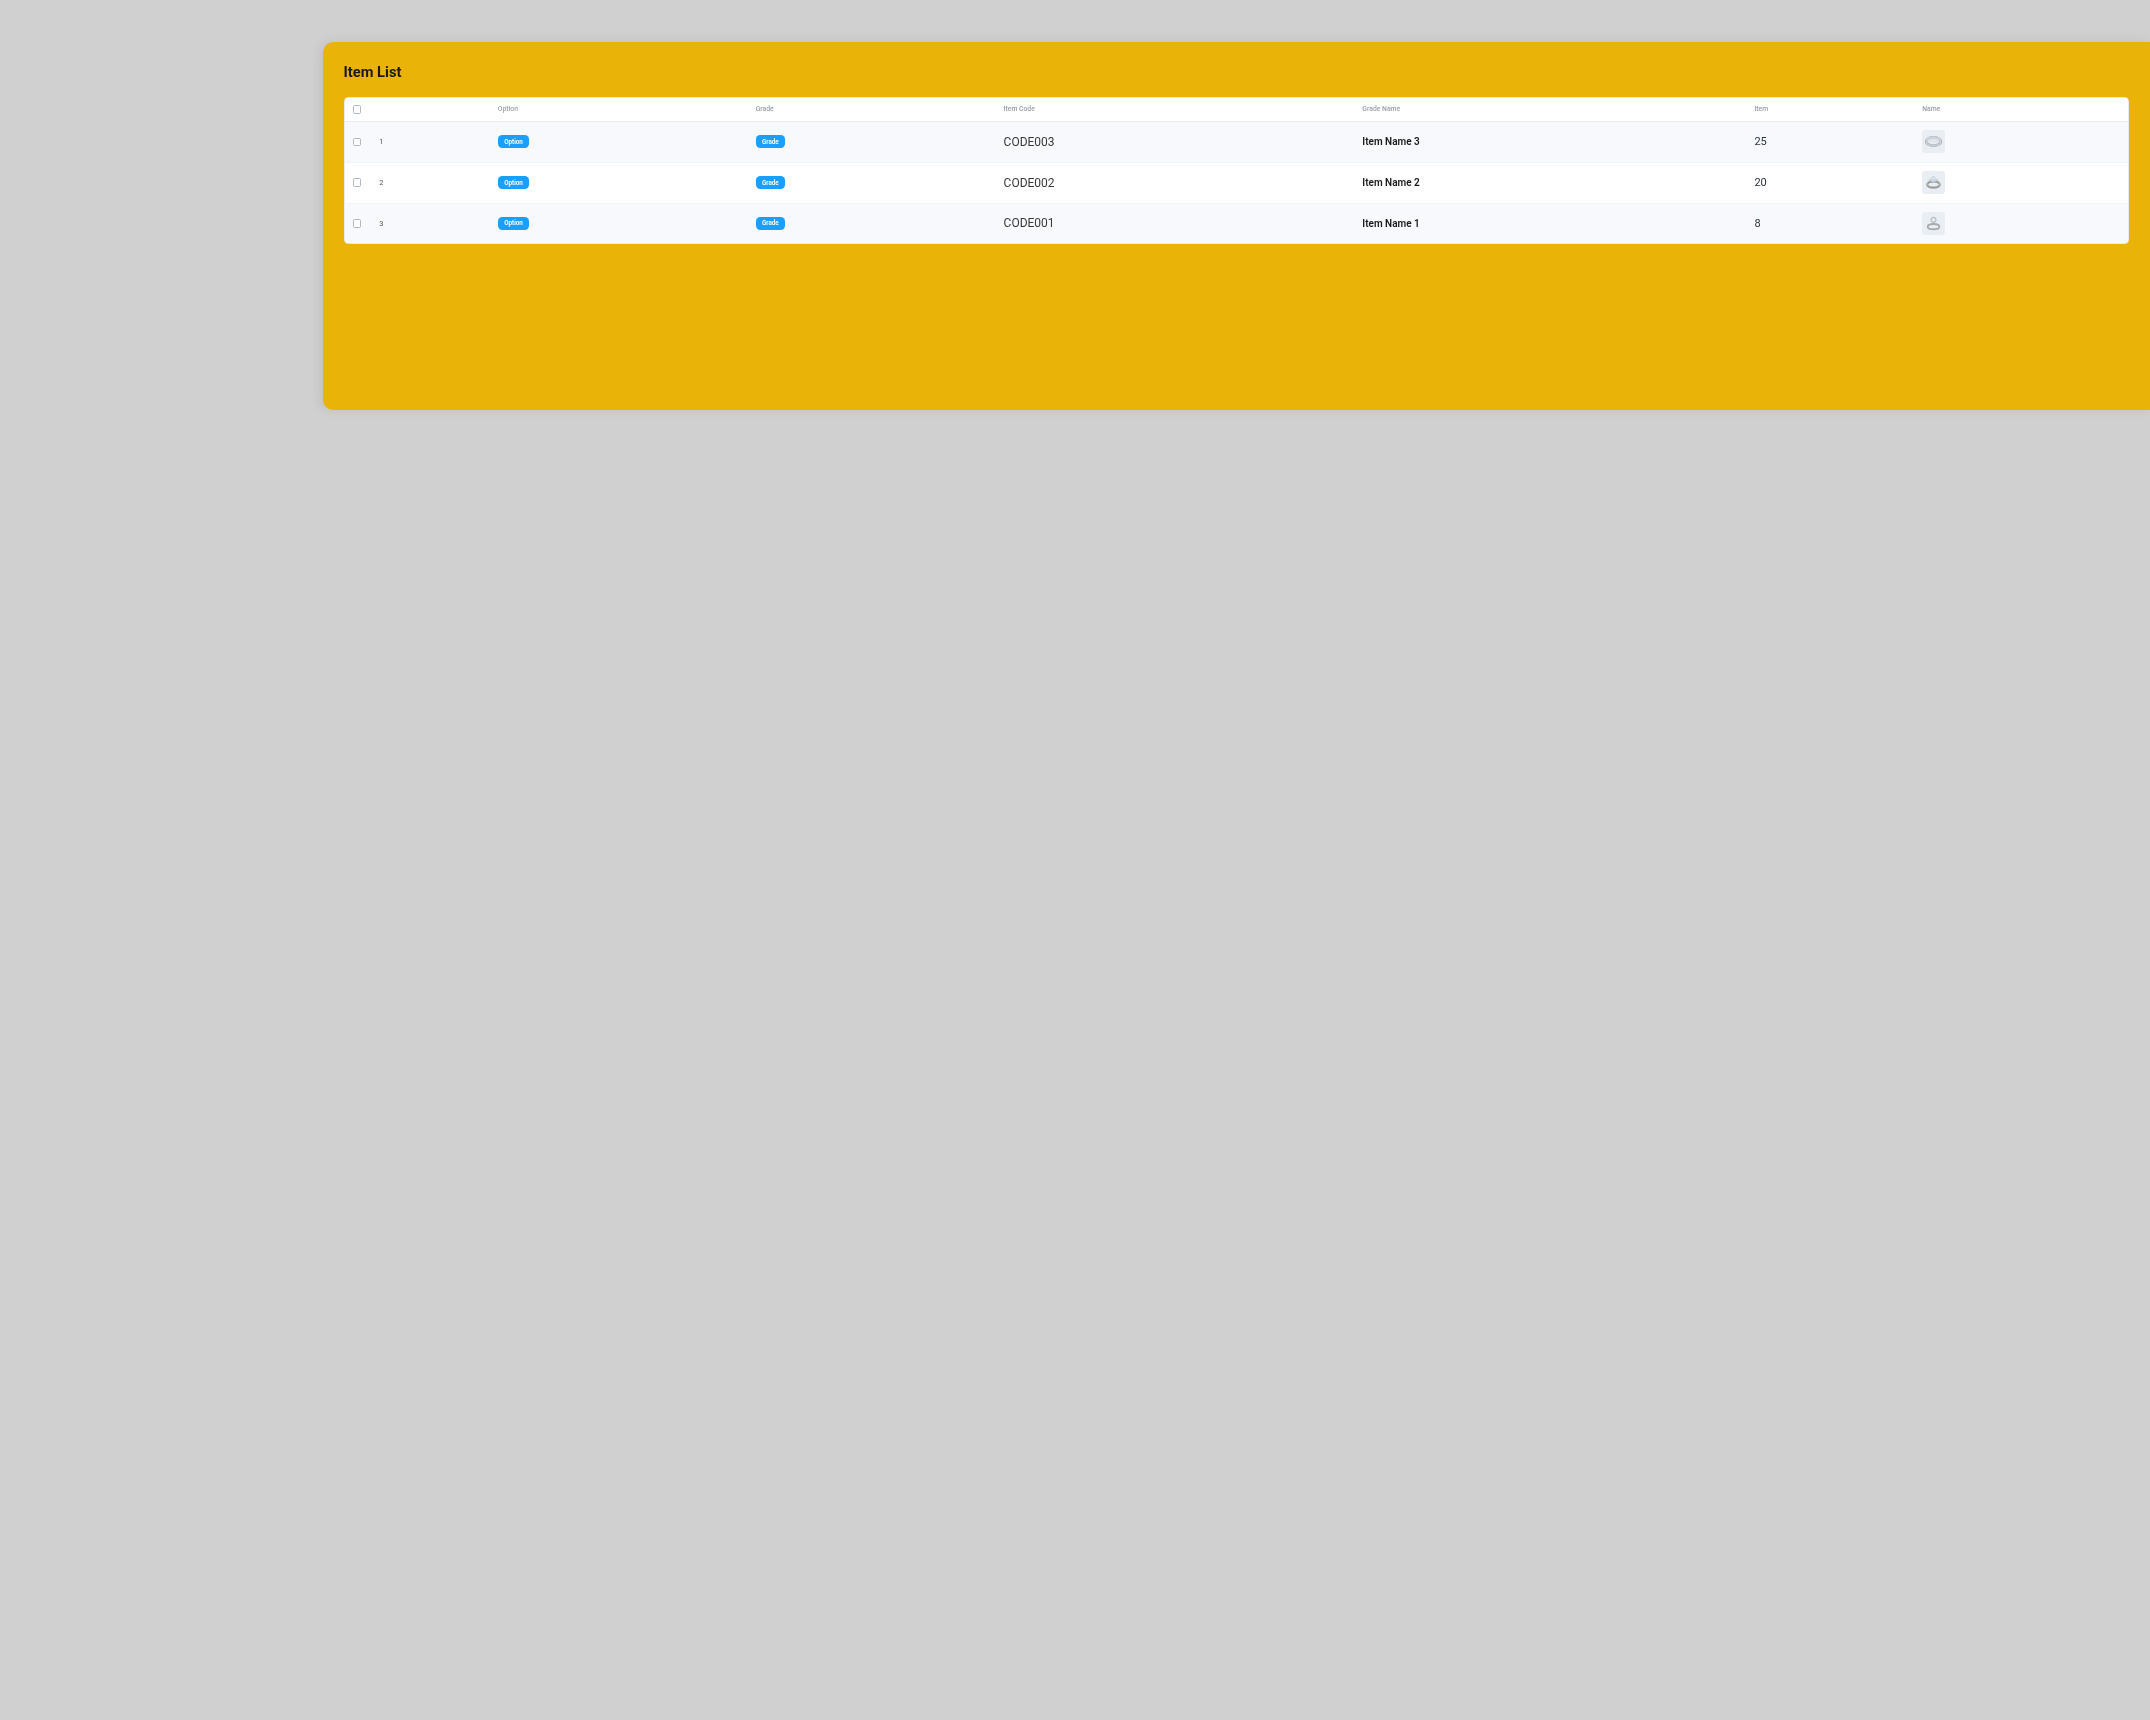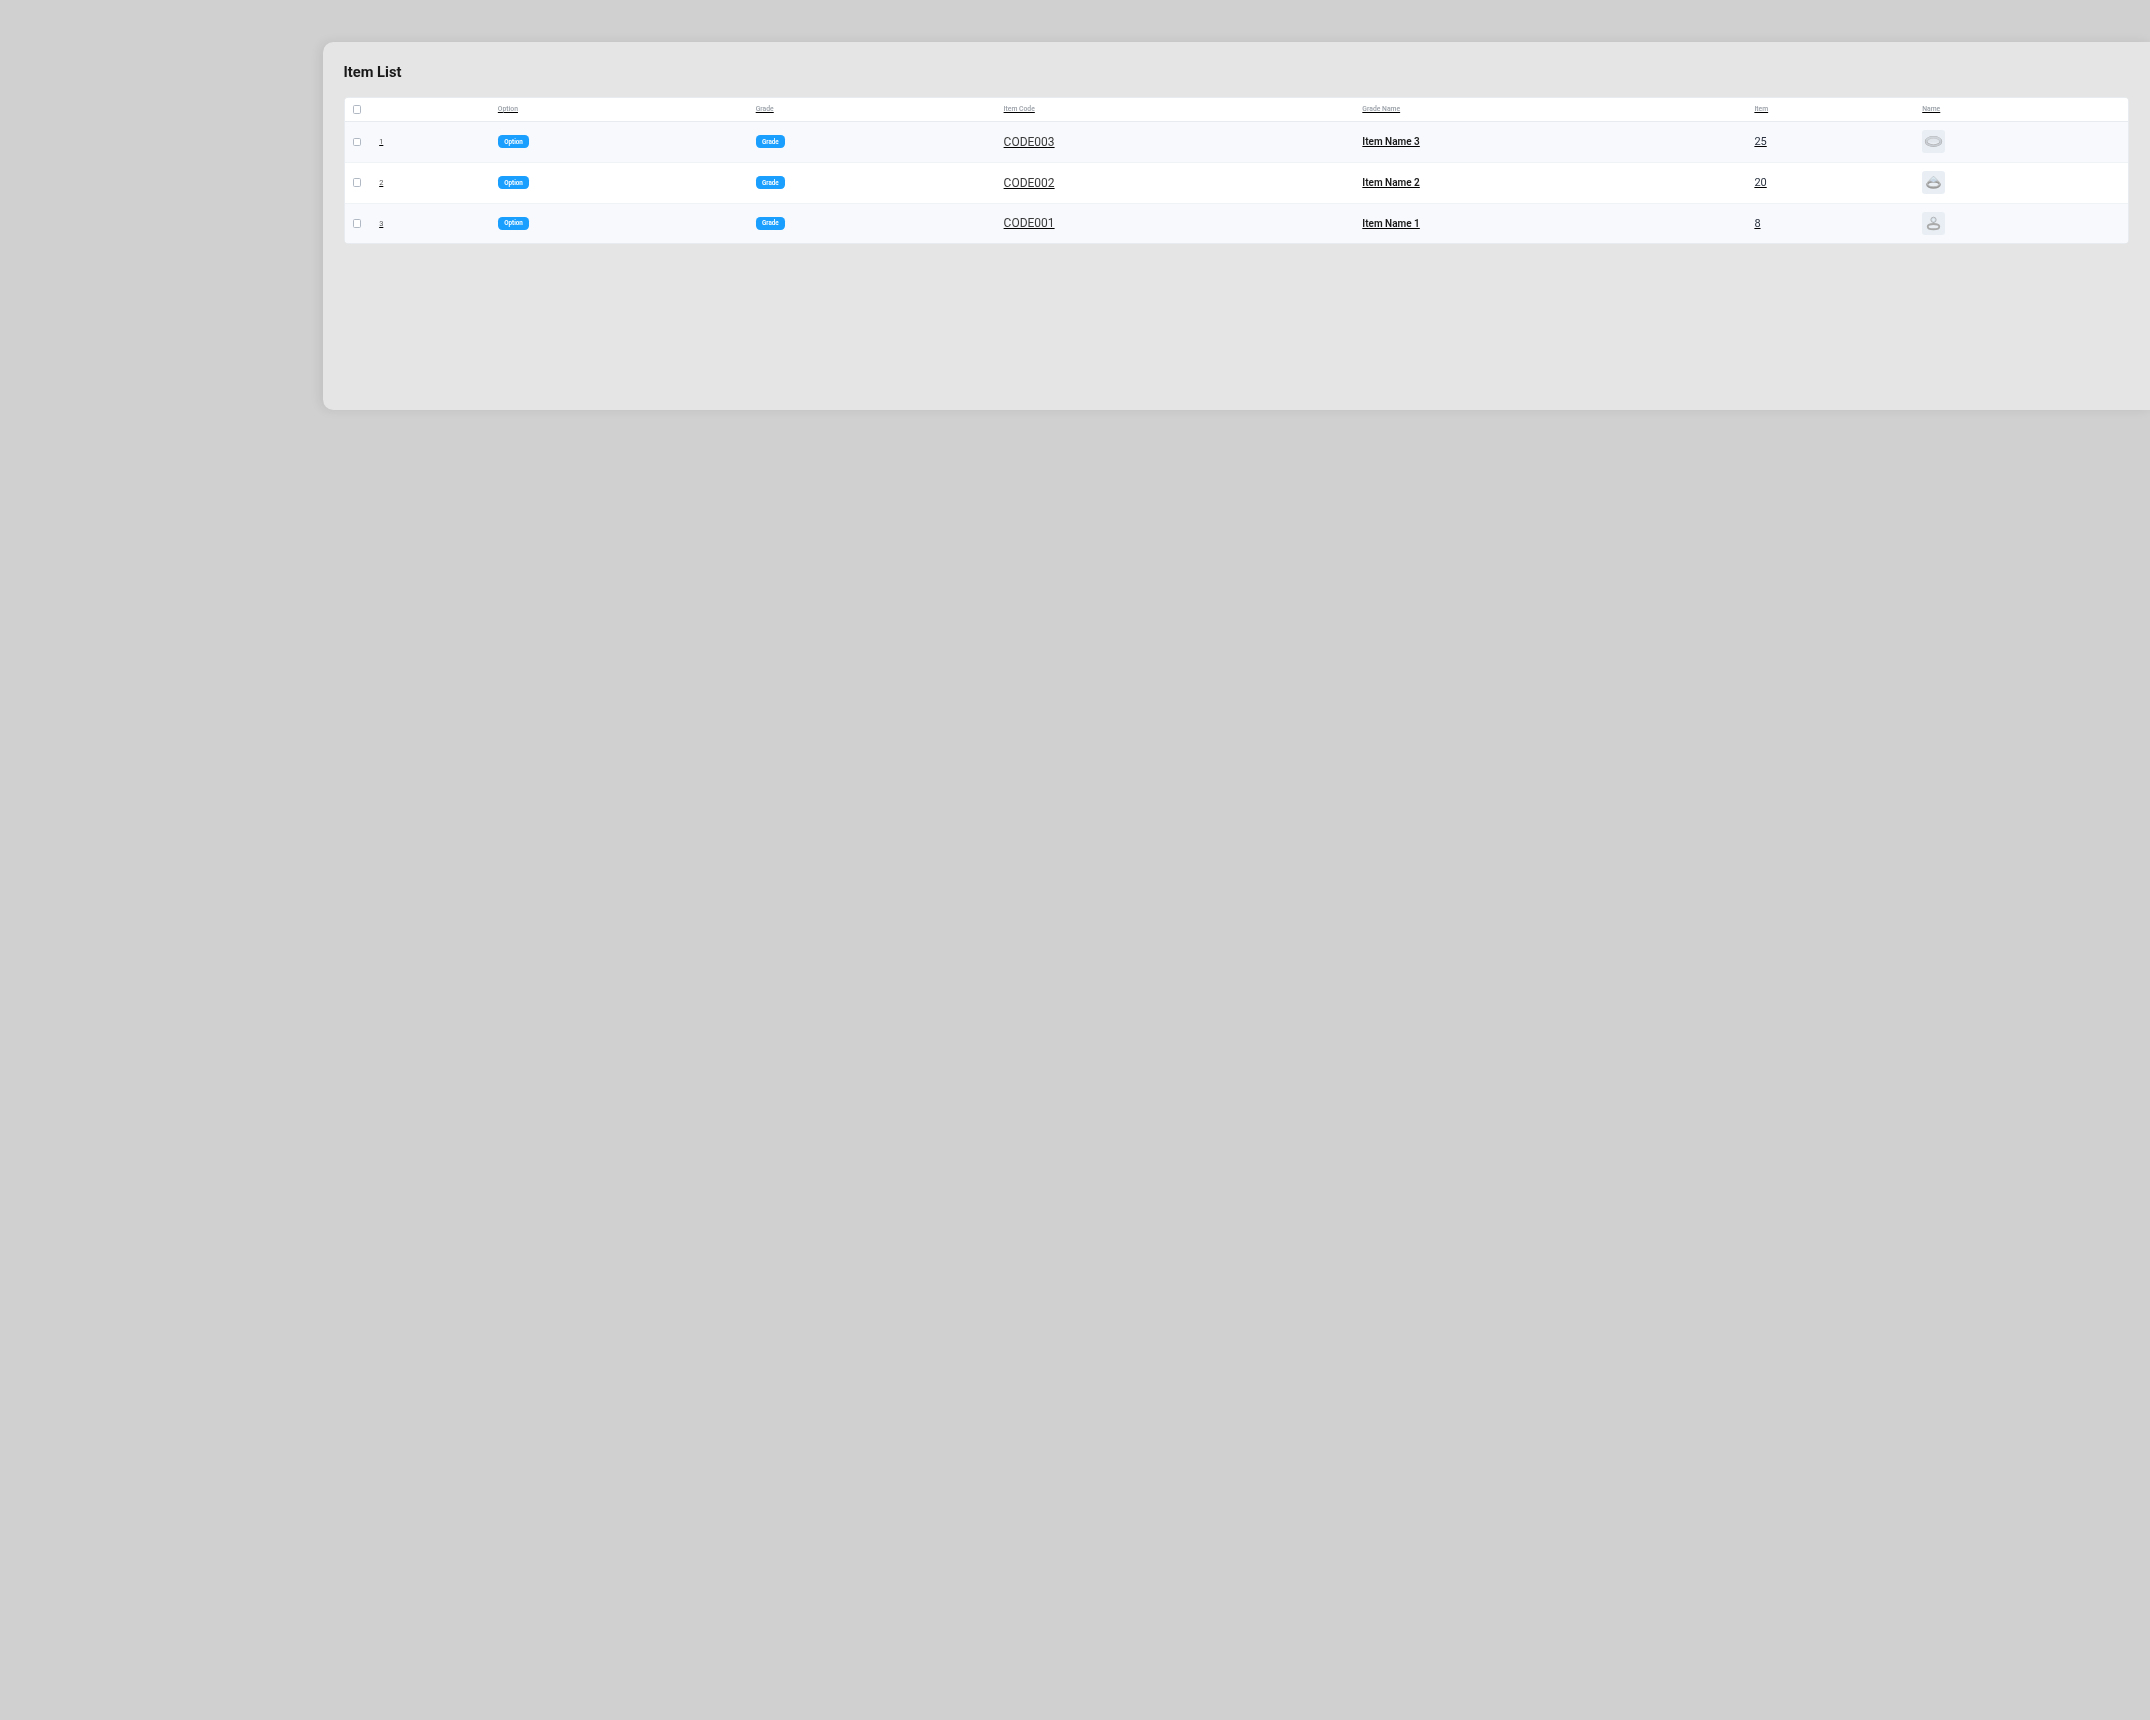--- a/index.html
+++ b/index.html
@@ -12,40 +12,39 @@
       background-color: #d0d0d0;
       font-family: -apple-system, BlinkMacSystemFont, 'Segoe UI', Roboto, sans-serif;
       min-height: 100vh;
       display: flex;
       align-items: flex-start;
       justify-content: flex-end;
       padding-top: 42px;
     }
 
     .panel {
-      background: #e5e5e5;
+      background: #eab308;
       border-radius: 10.5px 0 0 10.5px;
       width: 85%;
       min-height: 368px;
       padding: 21px 21px 21px 21px;
       box-shadow: -2.1px 0 10.5px rgba(0,0,0,0.08);
     }
 
     .page-title {
       font-size: 14.7px;
       font-weight: 700;
       color: #1a1a1a;
       margin-bottom: 15.8px;
     }
 
     .table-container {
       overflow-x: auto;
       border-radius: 4.2px;
       border: 0.5px solid #e8ecf0;
-      text-decoration: underline;
     }
 
     table {
       width: 100%;
       border-collapse: collapse;
       background: #fff;
     }
 
     thead tr {
       background: #fff;

